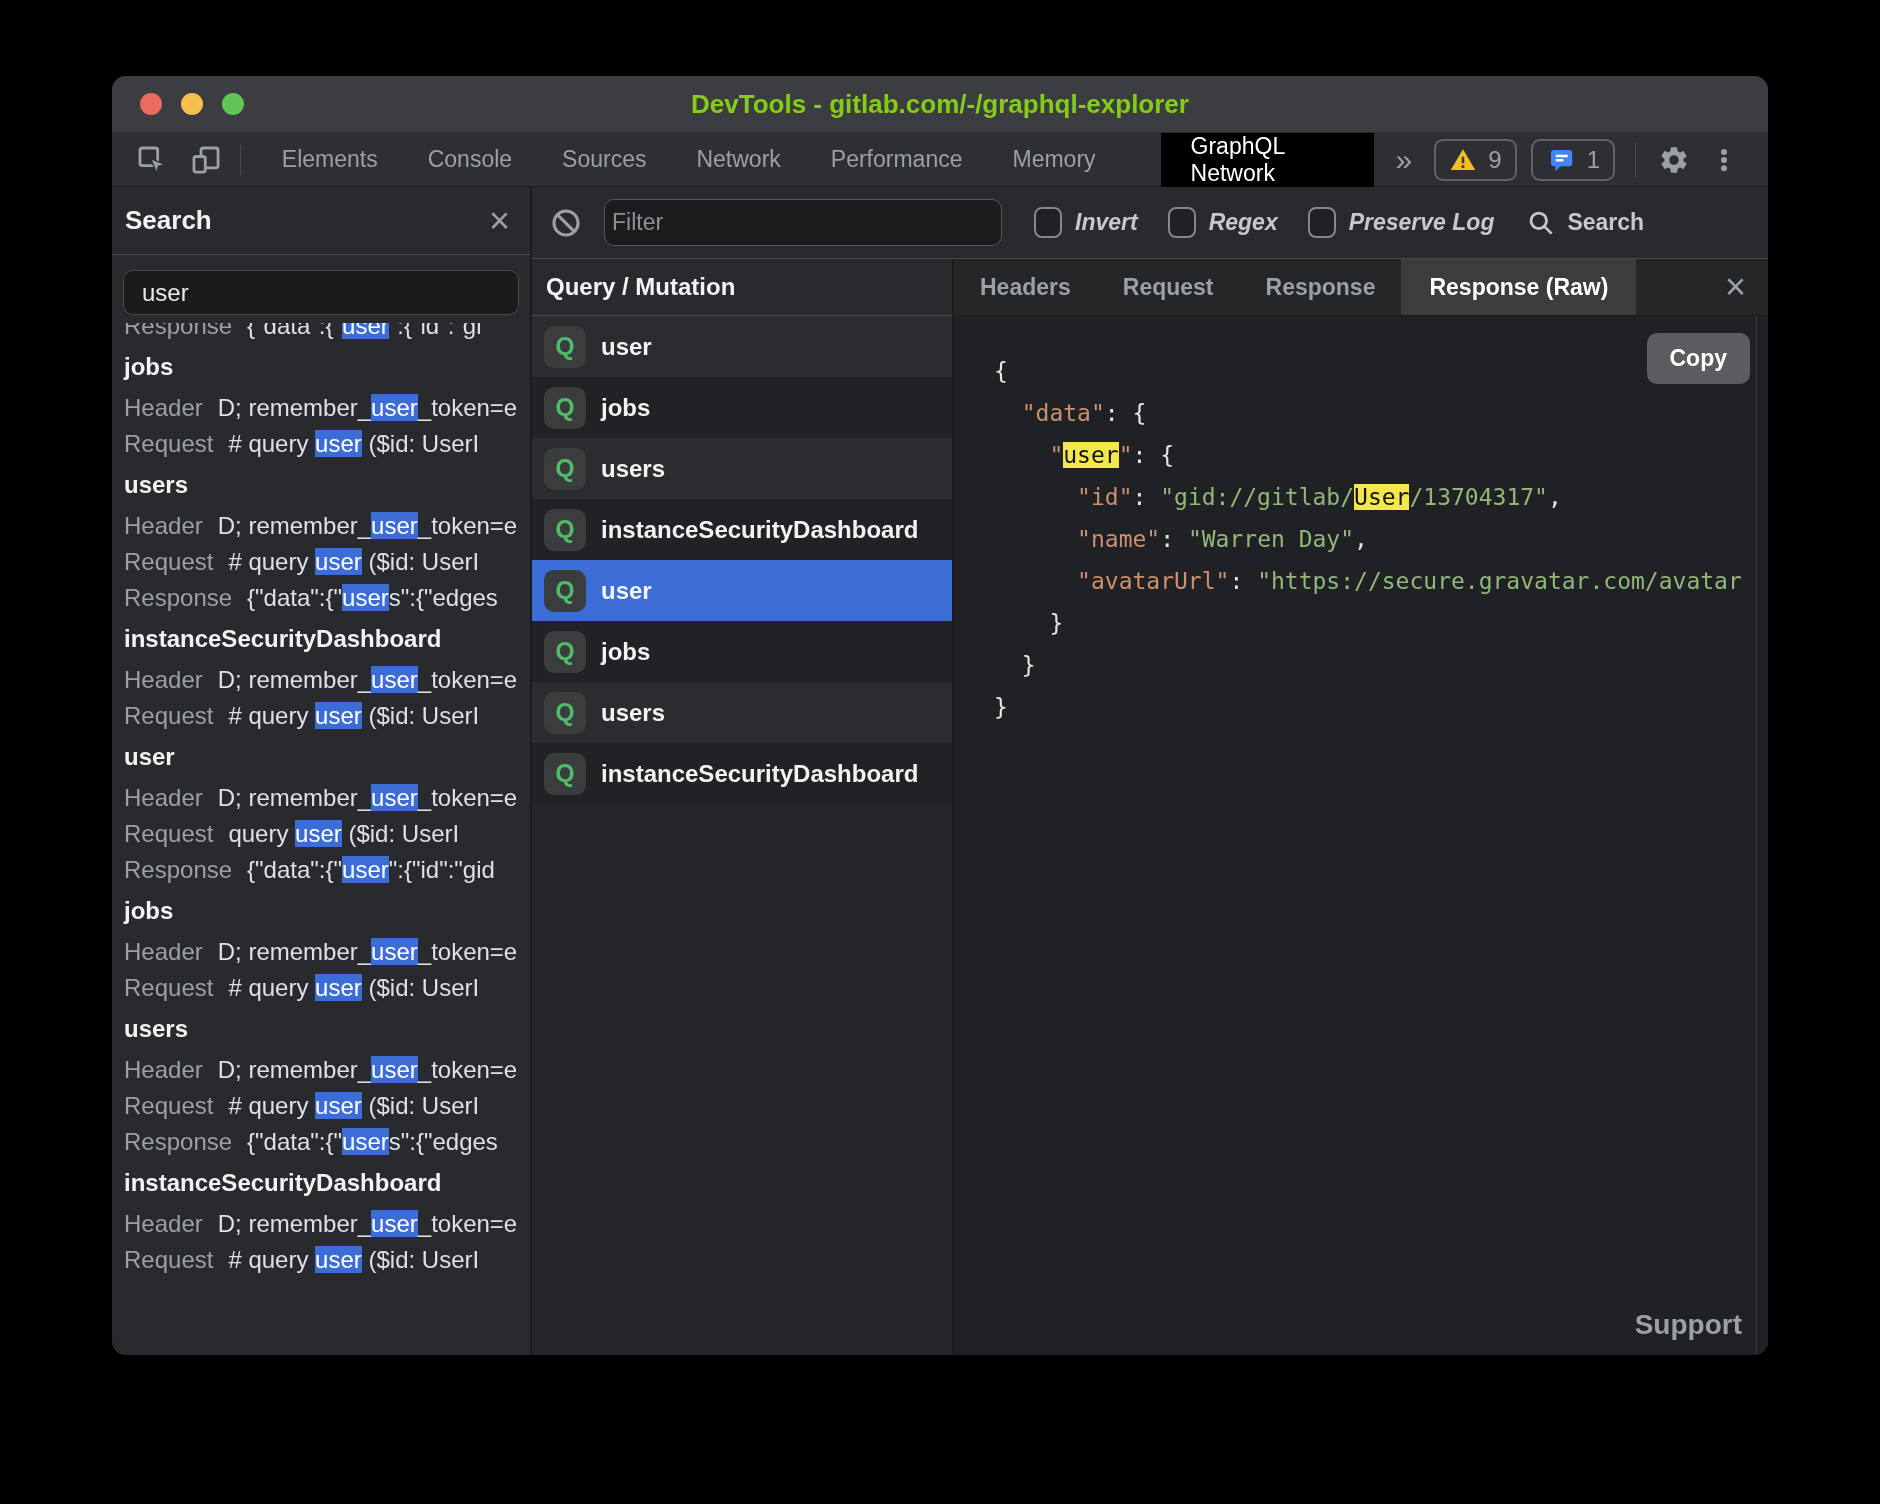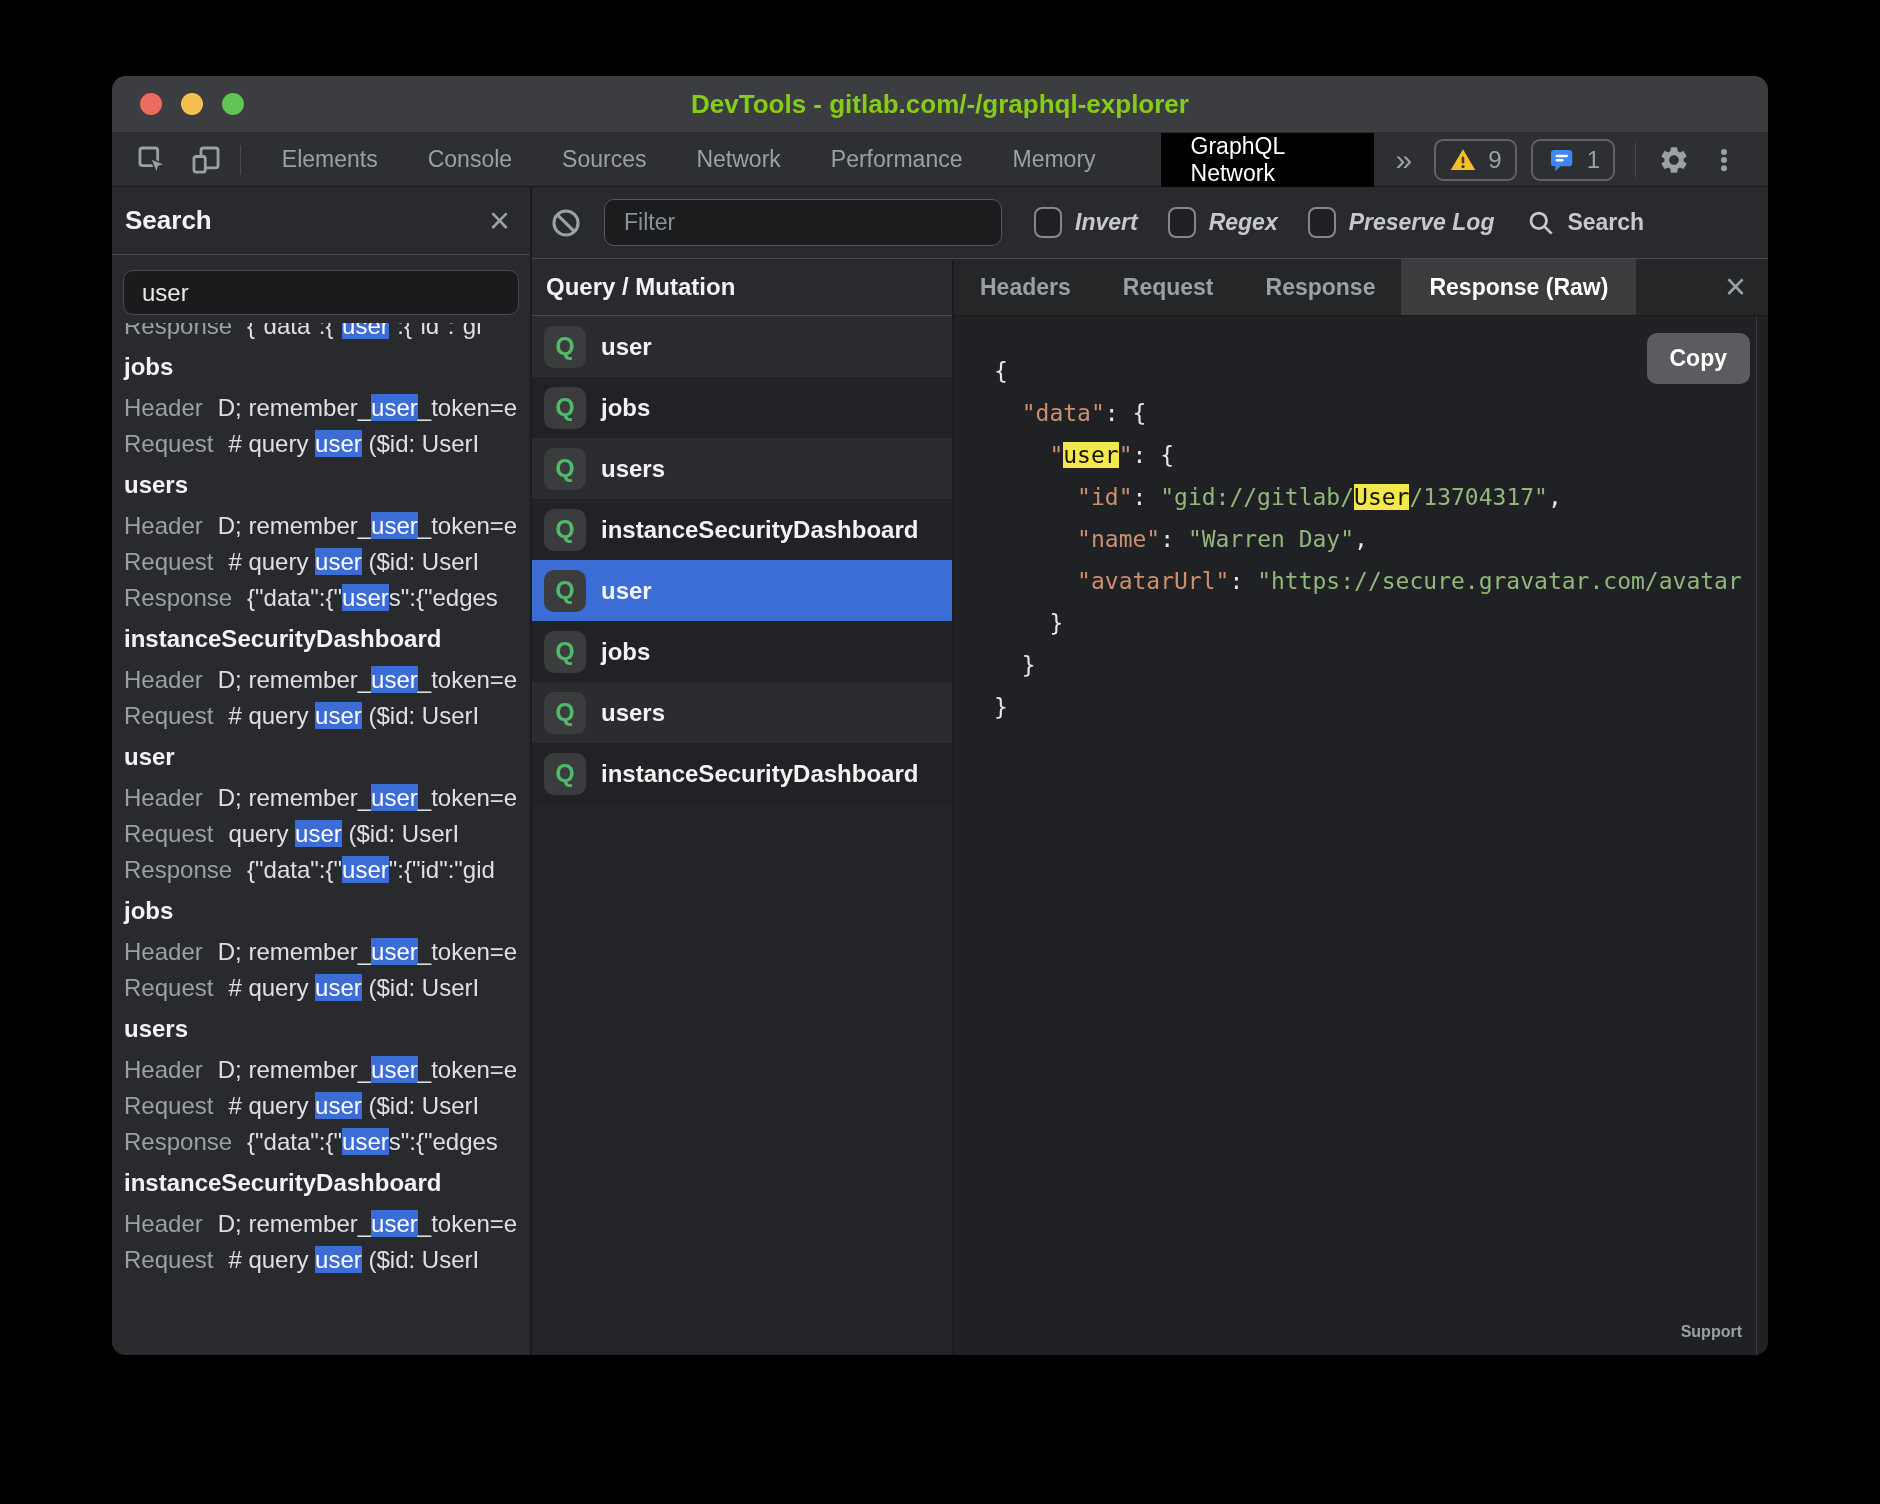--- a/index.html
+++ b/index.html
@@ -50,21 +50,21 @@
   .result-heading{font-size:24px;font-weight:700;color:#f1f3f4;line-height:46px;white-space:nowrap;}
   .result-row{font-size:24px;line-height:36px;white-space:nowrap;overflow:hidden;}
   .row-label{color:#9aa0a6;margin-right:15px;}
   .row-value{color:#dde0e3;}
   .hl-blue{background:var(--accent-blue);color:#fff;}
   
   .right-area{flex:1;display:flex;flex-direction:column;min-width:0;}
   .toolbar{height:72px;flex:none;display:flex;align-items:center;background:#292a2d;
     border-bottom:1px solid #47494c;padding:0 24px 0 16px;}
   .filter-input{width:398px;height:47px;margin-left:20px;border-radius:10px;border:1px solid #55585c;
-    background:#1b1c1e;color:#e8eaed;font-size:23px;padding:0 19px;outline:none;
+    background:#1b1c1e;color:#e8eaed;font-size:23px;padding:0 7px;outline:none;
     font-family:"Liberation Sans",sans-serif;}
   .filter-input::placeholder{color:#8b9196;}
   .checkbox-group{display:flex;align-items:center;gap:30px;margin-left:32px;font-style:italic;}
   .cb-item{display:flex;align-items:center;gap:13px;}
   .cb-box{width:28px;height:31px;border:2px solid #84878b;border-radius:8px;background:#202124;}
   .cb-label{font-size:23px;font-weight:700;color:#c6c9cc;white-space:nowrap;}
   .tb-search{display:flex;align-items:center;gap:11px;margin-left:32px;}
   .tb-search .cb-label{font-weight:700;}
   .content-row{flex:1;display:flex;min-height:0;}
   
@@ -89,21 +89,21 @@
   .rp-tab-active{background:#3a3c3e;color:#fff;padding:0 28px;font-size:23px;font-weight:700;
     display:flex;align-items:center;}
   .rp-close{margin-left:auto;display:flex;align-items:center;padding-right:22px;}
   .rp-content{flex:1;position:relative;padding:34px 40px 0 40px;overflow:hidden;background:#202124;}
   .code-line{font-family:"DejaVu Sans Mono",monospace;font-size:23px;line-height:42px;white-space:pre;}
   .tok-p{color:#e4e6e8;} .tok-k{color:#cb9070;} .tok-s{color:#92b77a;}
   .tok-hk,.tok-hs{background:var(--highlight-yellow);color:#141400;}
   .copy-btn{position:absolute;top:17px;right:18px;background:#5a5c5f;color:#fff;border:none;
     border-radius:10px;font-size:23px;font-weight:600;padding:12px 23px;
     font-family:"Liberation Sans",sans-serif;}
-  .support{position:absolute;bottom:14px;right:26px;color:#9aa0a6;font-size:16px;font-weight:700;}
+  .support{position:absolute;bottom:14px;right:26px;color:#9aa0a6;font-size:28px;font-weight:700;}
   .scroll-gutter{position:absolute;top:0;right:0;width:12px;height:100%;border-left:1px solid #38393b;}
 </style>
 </head>
 <body>
 
 <div class="window">
 
   <div class="titlebar">
     <div class="lights">
       <span class="light red"></span>

